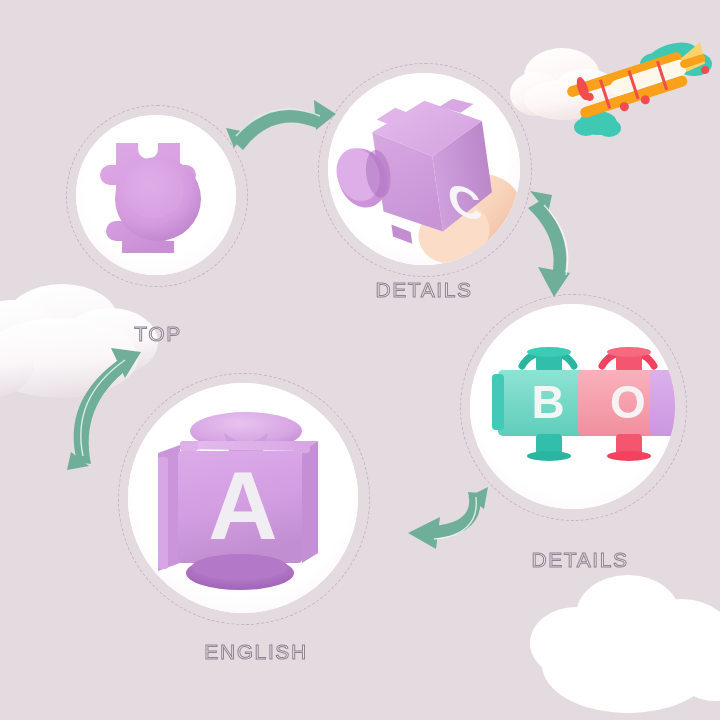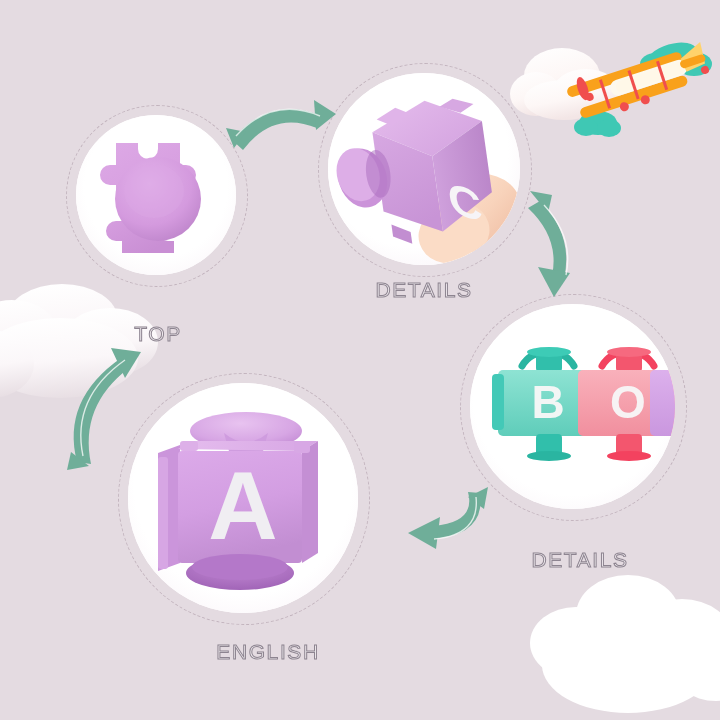--- a/index.html
+++ b/index.html
@@ -323,21 +323,21 @@
 
       <rect x="166" y="58" width="16" height="12" rx="3" fill="#d8a8e5"></rect>
       <rect x="52" y="58" width="18" height="10" rx="3" fill="#ddb0e8"></rect>
 
       <ellipse cx="112" cy="190" rx="54" ry="17" fill="url(#aKnobB)"></ellipse>
       <ellipse cx="112" cy="184" rx="48" ry="13" fill="#b478c9"></ellipse>
 
       <text x="115" y="156" font-size="96" font-weight="700" fill="#f0eef2" font-family="Liberation Sans, sans-serif" text-anchor="middle">A</text>
     </svg>
   </div>
-  <div class="caption" style="left:208px; top:640px; width:120px;">ENGLISH</div>
+  <div class="caption" style="left:196px; top:640px; width:120px;">ENGLISH</div>
 
   <svg class="arrow" style="left:222px; top:92px; width:120px; height:70px;" viewBox="0 0 120 70">
     <g fill="#6fae99">
       <path d="M10 48 q38 -46 90 -24 l-5 12 q-44 -18 -74 22 z"></path>
       <path d="M4 36 l20 4 l-12 16 z"></path>
       <path d="M92 8 l22 14 l-20 16 z"></path>
     </g>
     <path d="M14 44 q36 -40 84 -20" fill="none" stroke="#ffffff" stroke-width="1.4" opacity="0.7"></path>
   </svg>
 

